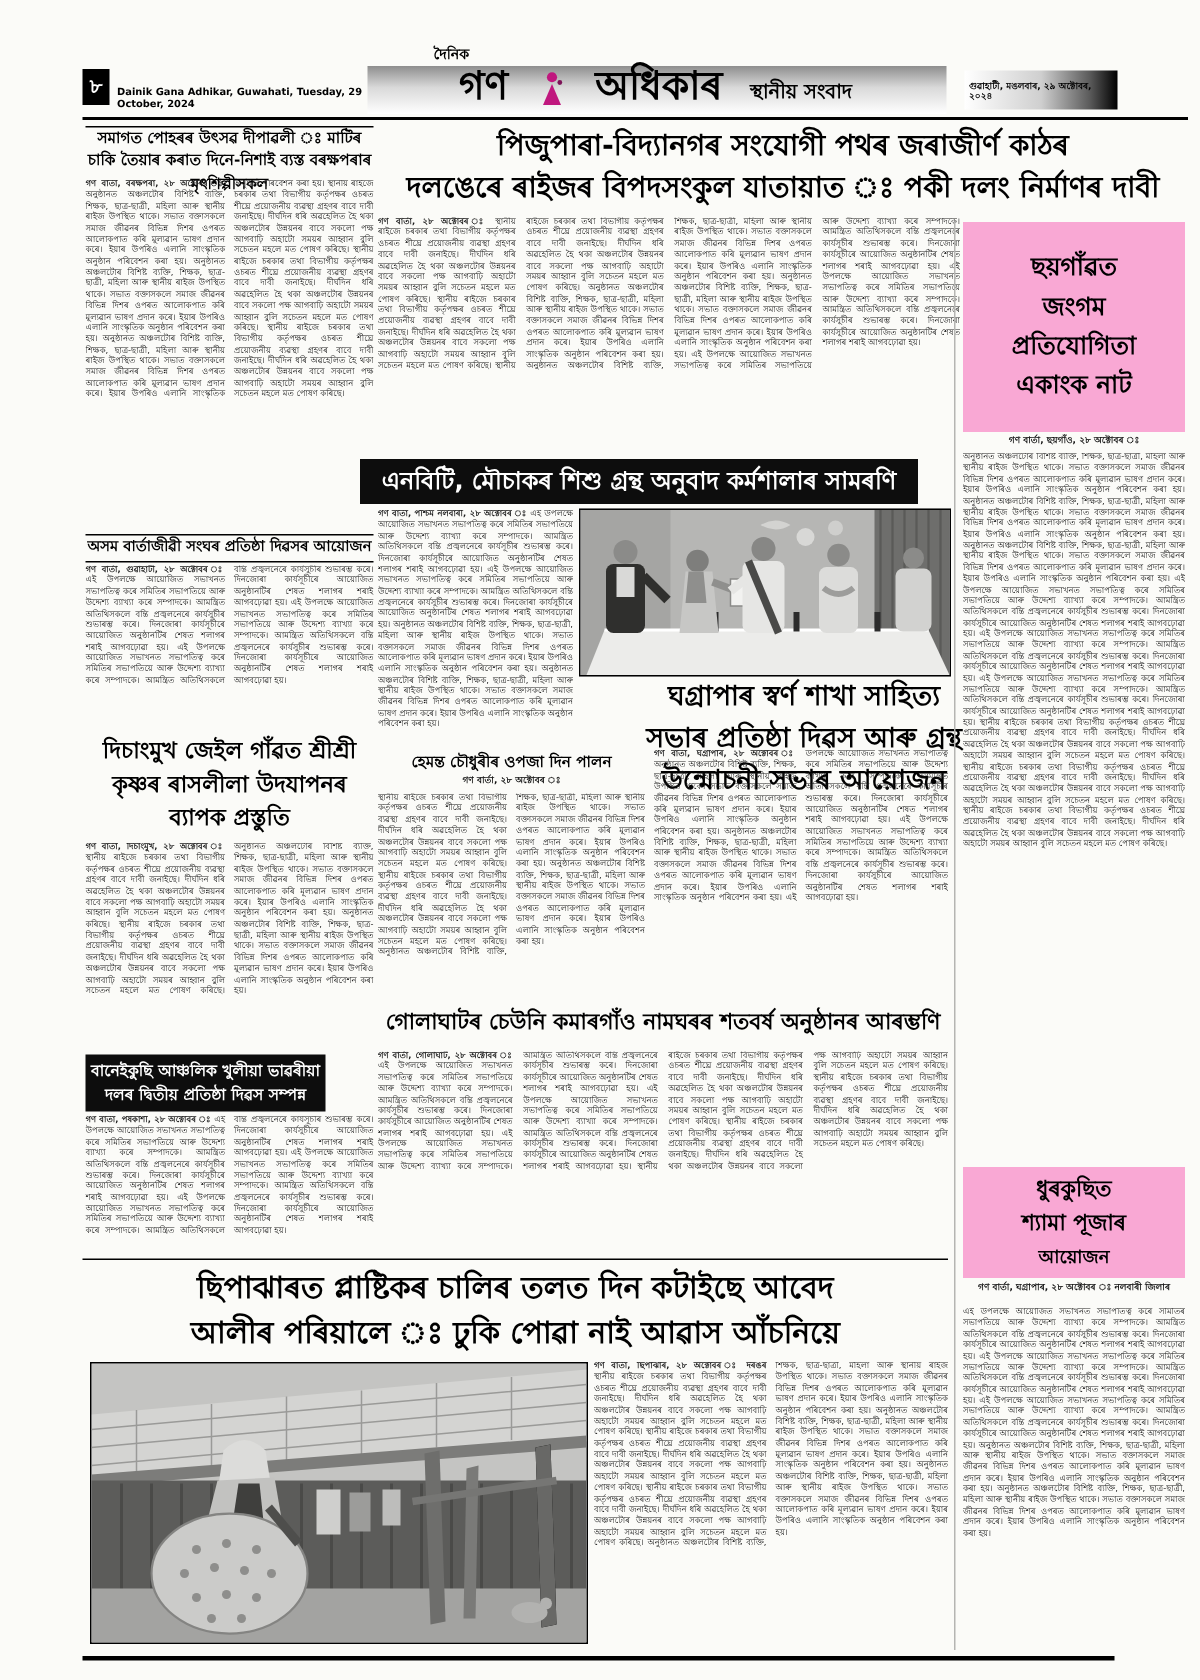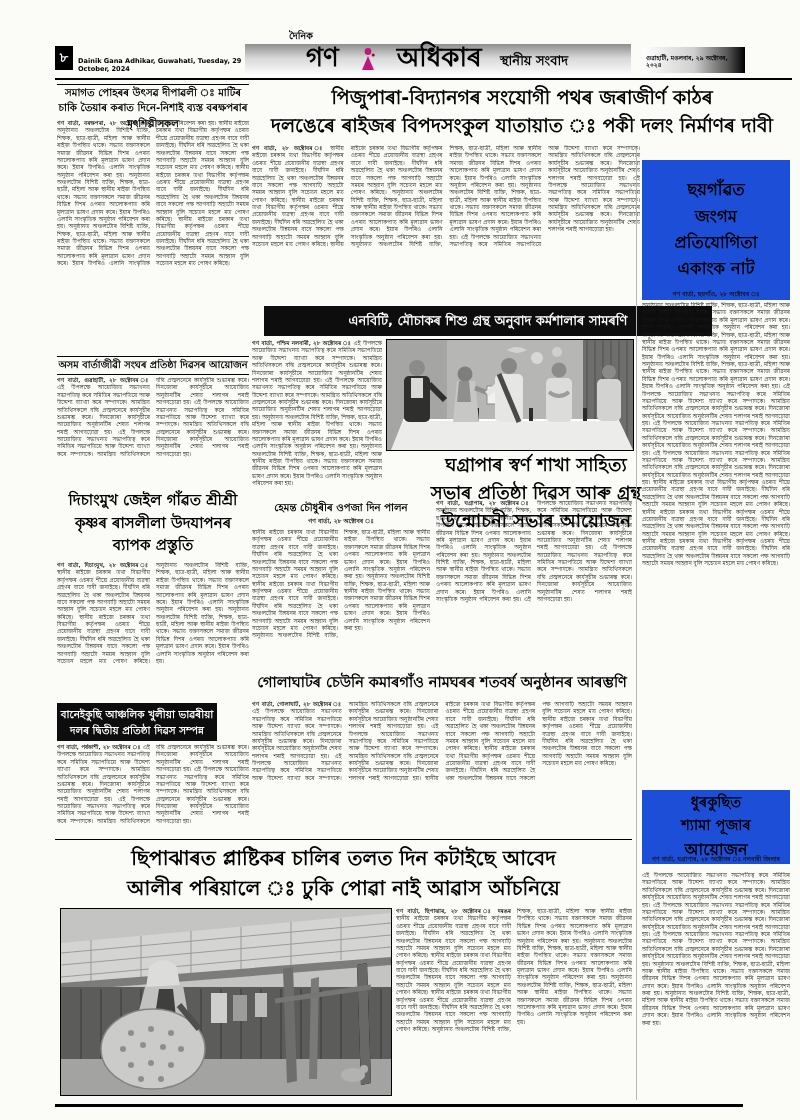--- a/index.html
+++ b/index.html
@@ -5,21 +5,21 @@
   html,body{margin:0;padding:0;background:#e9e9e7;}
   .page{position:relative;width:800px;height:1120px;background:#fbfbf8;margin:0 auto;
         font-family:"DejaVu Sans",sans-serif;color:#141414;overflow:hidden;}
   .abs{position:absolute;}
   .body{font-size:5.6px;line-height:1.32;text-align:justify;color:#1a1a1a;overflow:hidden;}
   .body b{font-weight:bold;}
   .cols2{column-count:2;column-gap:6px;}
   .cols4{column-count:4;column-gap:7px;}
   .hl{font-weight:bold;text-align:center;color:#000;}
   .box-black{background:#0d0d0d;color:#fff;display:flex;flex-direction:column;justify-content:center;}
-  .box-gray{background:#1d4ed8;display:flex;flex-direction:column;justify-content:center;margin-top:12px;}
+  .box-gray{background:#f9a8d4;display:flex;flex-direction:column;justify-content:center;}
   .rule{background:#000;}
   .vrule{background:#b5b5b2;width:1px;}
   .dateline{font-weight:bold;text-align:center;font-size:6px;line-height:1.3;}
   .grad-center{background:linear-gradient(180deg,#8e8e8e 0%,#d9d9d9 45%,#ffffff 100%);}
   .grad-right{background:linear-gradient(90deg,#ffffff 0%,#cfcfcf 50%,#5a5a5a 82%,#000 100%);}
   .photo{border:1px solid #000;background:#cfcfcf;overflow:hidden;}
   svg{display:block;}
 </style>
 </head>
 <body>
@@ -73,21 +73,21 @@
   </div>
 
   <div class="abs hl" style="left:252px;top:84px;width:540px;font-size:19px;line-height:1.45;">
     <div>পিজুপাৰা-বিদ্যানগৰ সংযোগী পথৰ জৰাজীৰ্ণ কাঠৰ</div>
     <div>দলঙেৰে ৰাইজৰ বিপদসংকুল যাতায়াত ঃ পকী দলং নিৰ্মাণৰ দাবী</div>
   </div>
   <div class="abs body cols4" style="left:252px;top:145px;width:388px;height:157px;">
     <b>গণ বাৰ্তা, ২৮ অক্টোবৰ ঃ </b><span>স্থানীয় ৰাইজে চৰকাৰ তথা বিভাগীয় কৰ্তৃপক্ষৰ ওচৰত শীঘ্ৰে প্ৰয়োজনীয় ব্যৱস্থা গ্ৰহণৰ বাবে দাবী জনাইছে। দীৰ্ঘদিন ধৰি অৱহেলিত হৈ থকা অঞ্চলটোৰ উন্নয়নৰ বাবে সকলো পক্ষ আগবাঢ়ি অহাটো সময়ৰ আহ্বান বুলি সচেতন মহলে মত পোষণ কৰিছে।  স্থানীয় ৰাইজে চৰকাৰ তথা বিভাগীয় কৰ্তৃপক্ষৰ ওচৰত শীঘ্ৰে প্ৰয়োজনীয় ব্যৱস্থা গ্ৰহণৰ বাবে দাবী জনাইছে। দীৰ্ঘদিন ধৰি অৱহেলিত হৈ থকা অঞ্চলটোৰ উন্নয়নৰ বাবে সকলো পক্ষ আগবাঢ়ি অহাটো সময়ৰ আহ্বান বুলি সচেতন মহলে মত পোষণ কৰিছে।  স্থানীয় ৰাইজে চৰকাৰ তথা বিভাগীয় কৰ্তৃপক্ষৰ ওচৰত শীঘ্ৰে প্ৰয়োজনীয় ব্যৱস্থা গ্ৰহণৰ বাবে দাবী জনাইছে। দীৰ্ঘদিন ধৰি অৱহেলিত হৈ থকা অঞ্চলটোৰ উন্নয়নৰ বাবে সকলো পক্ষ আগবাঢ়ি অহাটো সময়ৰ আহ্বান বুলি সচেতন মহলে মত পোষণ কৰিছে। </span><span>অনুষ্ঠানত অঞ্চলটোৰ বিশিষ্ট ব্যক্তি, শিক্ষক, ছাত্ৰ-ছাত্ৰী, মহিলা আৰু স্থানীয় ৰাইজ উপস্থিত থাকে। সভাত বক্তাসকলে সমাজ জীৱনৰ বিভিন্ন দিশৰ ওপৰত আলোকপাত কৰি মূল্যৱান ভাষণ প্ৰদান কৰে। ইয়াৰ উপৰিও এলানি সাংস্কৃতিক অনুষ্ঠান পৰিবেশন কৰা হয়।  অনুষ্ঠানত অঞ্চলটোৰ বিশিষ্ট ব্যক্তি, শিক্ষক, ছাত্ৰ-ছাত্ৰী, মহিলা আৰু স্থানীয় ৰাইজ উপস্থিত থাকে। সভাত বক্তাসকলে সমাজ জীৱনৰ বিভিন্ন দিশৰ ওপৰত আলোকপাত কৰি মূল্যৱান ভাষণ প্ৰদান কৰে। ইয়াৰ উপৰিও এলানি সাংস্কৃতিক অনুষ্ঠান পৰিবেশন কৰা হয়।  অনুষ্ঠানত অঞ্চলটোৰ বিশিষ্ট ব্যক্তি, শিক্ষক, ছাত্ৰ-ছাত্ৰী, মহিলা আৰু স্থানীয় ৰাইজ উপস্থিত থাকে। সভাত বক্তাসকলে সমাজ জীৱনৰ বিভিন্ন দিশৰ ওপৰত আলোকপাত কৰি মূল্যৱান ভাষণ প্ৰদান কৰে। ইয়াৰ উপৰিও এলানি সাংস্কৃতিক অনুষ্ঠান পৰিবেশন কৰা হয়। </span><span>এই উপলক্ষে আয়োজিত সভাখনত সভাপতিত্ব কৰে সমিতিৰ সভাপতিয়ে আৰু উদ্দেশ্য ব্যাখ্যা কৰে সম্পাদকে। আমন্ত্ৰিত অতিথিসকলে বন্তি প্ৰজ্বলনেৰে কাৰ্যসূচীৰ শুভাৰম্ভ কৰে। দিনজোৰা কাৰ্যসূচীৰে আয়োজিত অনুষ্ঠানটিৰ শেষত শলাগৰ শৰাই আগবঢ়োৱা হয়।  এই উপলক্ষে আয়োজিত সভাখনত সভাপতিত্ব কৰে সমিতিৰ সভাপতিয়ে আৰু উদ্দেশ্য ব্যাখ্যা কৰে সম্পাদকে। আমন্ত্ৰিত অতিথিসকলে বন্তি প্ৰজ্বলনেৰে কাৰ্যসূচীৰ শুভাৰম্ভ কৰে। দিনজোৰা কাৰ্যসূচীৰে আয়োজিত অনুষ্ঠানটিৰ শেষত শলাগৰ শৰাই আগবঢ়োৱা হয়। </span>
   </div>
 
-  <div class="abs box-black hl" style="left:264px;top:306px;width:448px;height:30px;font-size:13px;">এনবিটি, মৌচাকৰ শিশু গ্ৰন্থ অনুবাদ কৰ্মশালাৰ সামৰণি</div>
+  <div class="abs box-black hl" style="left:240px;top:306px;width:372px;height:30px;font-size:16px;">এনবিটি, মৌচাকৰ শিশু গ্ৰন্থ অনুবাদ কৰ্মশালাৰ সামৰণি</div>
   <div class="abs body" style="left:252px;top:340px;width:130px;height:157px;">
     <b>গণ বাৰ্তা, পশ্চিম নলবাৰী, ২৮ অক্টোবৰ ঃ </b><span>এই উপলক্ষে আয়োজিত সভাখনত সভাপতিত্ব কৰে সমিতিৰ সভাপতিয়ে আৰু উদ্দেশ্য ব্যাখ্যা কৰে সম্পাদকে। আমন্ত্ৰিত অতিথিসকলে বন্তি প্ৰজ্বলনেৰে কাৰ্যসূচীৰ শুভাৰম্ভ কৰে। দিনজোৰা কাৰ্যসূচীৰে আয়োজিত অনুষ্ঠানটিৰ শেষত শলাগৰ শৰাই আগবঢ়োৱা হয়।  এই উপলক্ষে আয়োজিত সভাখনত সভাপতিত্ব কৰে সমিতিৰ সভাপতিয়ে আৰু উদ্দেশ্য ব্যাখ্যা কৰে সম্পাদকে। আমন্ত্ৰিত অতিথিসকলে বন্তি প্ৰজ্বলনেৰে কাৰ্যসূচীৰ শুভাৰম্ভ কৰে। দিনজোৰা কাৰ্যসূচীৰে আয়োজিত অনুষ্ঠানটিৰ শেষত শলাগৰ শৰাই আগবঢ়োৱা হয়। </span><span>অনুষ্ঠানত অঞ্চলটোৰ বিশিষ্ট ব্যক্তি, শিক্ষক, ছাত্ৰ-ছাত্ৰী, মহিলা আৰু স্থানীয় ৰাইজ উপস্থিত থাকে। সভাত বক্তাসকলে সমাজ জীৱনৰ বিভিন্ন দিশৰ ওপৰত আলোকপাত কৰি মূল্যৱান ভাষণ প্ৰদান কৰে। ইয়াৰ উপৰিও এলানি সাংস্কৃতিক অনুষ্ঠান পৰিবেশন কৰা হয়।  অনুষ্ঠানত অঞ্চলটোৰ বিশিষ্ট ব্যক্তি, শিক্ষক, ছাত্ৰ-ছাত্ৰী, মহিলা আৰু স্থানীয় ৰাইজ উপস্থিত থাকে। সভাত বক্তাসকলে সমাজ জীৱনৰ বিভিন্ন দিশৰ ওপৰত আলোকপাত কৰি মূল্যৱান ভাষণ প্ৰদান কৰে। ইয়াৰ উপৰিও এলানি সাংস্কৃতিক অনুষ্ঠান পৰিবেশন কৰা হয়। </span>
   </div>
 
   <div class="abs photo" style="left:386px;top:339px;width:246px;height:110px;">
     <svg width="246" height="110" viewBox="0 0 246 110">
       <rect x="0" y="0" width="246" height="110" fill="#b6b6b4"></rect>
       <rect x="0" y="0" width="60" height="110" fill="#a5a5a3"></rect>
       <rect x="196" y="0" width="50" height="110" fill="#6e6e6c"></rect>
       <path d="M200 0 v110 M208 0 v110 M216 0 v110 M224 0 v110 M232 0 v110 M240 0 v110" stroke="#5a5a58" stroke-width="1.5"></path>
@@ -213,21 +213,21 @@
     <div class="hl" style="font-size:16.5px;line-height:1.6;">একাংক নাট</div>
   </div>
   <div class="abs dateline" style="left:642px;top:290px;width:148px;">গণ বাৰ্তা, ছয়গাঁও, ২৮ অক্টোবৰ ঃ </div>
   <div class="abs body" style="left:642px;top:302px;width:148px;height:472px;">
     <span>অনুষ্ঠানত অঞ্চলটোৰ বিশিষ্ট ব্যক্তি, শিক্ষক, ছাত্ৰ-ছাত্ৰী, মহিলা আৰু স্থানীয় ৰাইজ উপস্থিত থাকে। সভাত বক্তাসকলে সমাজ জীৱনৰ বিভিন্ন দিশৰ ওপৰত আলোকপাত কৰি মূল্যৱান ভাষণ প্ৰদান কৰে। ইয়াৰ উপৰিও এলানি সাংস্কৃতিক অনুষ্ঠান পৰিবেশন কৰা হয়।  অনুষ্ঠানত অঞ্চলটোৰ বিশিষ্ট ব্যক্তি, শিক্ষক, ছাত্ৰ-ছাত্ৰী, মহিলা আৰু স্থানীয় ৰাইজ উপস্থিত থাকে। সভাত বক্তাসকলে সমাজ জীৱনৰ বিভিন্ন দিশৰ ওপৰত আলোকপাত কৰি মূল্যৱান ভাষণ প্ৰদান কৰে। ইয়াৰ উপৰিও এলানি সাংস্কৃতিক অনুষ্ঠান পৰিবেশন কৰা হয়।  অনুষ্ঠানত অঞ্চলটোৰ বিশিষ্ট ব্যক্তি, শিক্ষক, ছাত্ৰ-ছাত্ৰী, মহিলা আৰু স্থানীয় ৰাইজ উপস্থিত থাকে। সভাত বক্তাসকলে সমাজ জীৱনৰ বিভিন্ন দিশৰ ওপৰত আলোকপাত কৰি মূল্যৱান ভাষণ প্ৰদান কৰে। ইয়াৰ উপৰিও এলানি সাংস্কৃতিক অনুষ্ঠান পৰিবেশন কৰা হয়। </span><span>এই উপলক্ষে আয়োজিত সভাখনত সভাপতিত্ব কৰে সমিতিৰ সভাপতিয়ে আৰু উদ্দেশ্য ব্যাখ্যা কৰে সম্পাদকে। আমন্ত্ৰিত অতিথিসকলে বন্তি প্ৰজ্বলনেৰে কাৰ্যসূচীৰ শুভাৰম্ভ কৰে। দিনজোৰা কাৰ্যসূচীৰে আয়োজিত অনুষ্ঠানটিৰ শেষত শলাগৰ শৰাই আগবঢ়োৱা হয়।  এই উপলক্ষে আয়োজিত সভাখনত সভাপতিত্ব কৰে সমিতিৰ সভাপতিয়ে আৰু উদ্দেশ্য ব্যাখ্যা কৰে সম্পাদকে। আমন্ত্ৰিত অতিথিসকলে বন্তি প্ৰজ্বলনেৰে কাৰ্যসূচীৰ শুভাৰম্ভ কৰে। দিনজোৰা কাৰ্যসূচীৰে আয়োজিত অনুষ্ঠানটিৰ শেষত শলাগৰ শৰাই আগবঢ়োৱা হয়।  এই উপলক্ষে আয়োজিত সভাখনত সভাপতিত্ব কৰে সমিতিৰ সভাপতিয়ে আৰু উদ্দেশ্য ব্যাখ্যা কৰে সম্পাদকে। আমন্ত্ৰিত অতিথিসকলে বন্তি প্ৰজ্বলনেৰে কাৰ্যসূচীৰ শুভাৰম্ভ কৰে। দিনজোৰা কাৰ্যসূচীৰে আয়োজিত অনুষ্ঠানটিৰ শেষত শলাগৰ শৰাই আগবঢ়োৱা হয়। </span><span>স্থানীয় ৰাইজে চৰকাৰ তথা বিভাগীয় কৰ্তৃপক্ষৰ ওচৰত শীঘ্ৰে প্ৰয়োজনীয় ব্যৱস্থা গ্ৰহণৰ বাবে দাবী জনাইছে। দীৰ্ঘদিন ধৰি অৱহেলিত হৈ থকা অঞ্চলটোৰ উন্নয়নৰ বাবে সকলো পক্ষ আগবাঢ়ি অহাটো সময়ৰ আহ্বান বুলি সচেতন মহলে মত পোষণ কৰিছে।  স্থানীয় ৰাইজে চৰকাৰ তথা বিভাগীয় কৰ্তৃপক্ষৰ ওচৰত শীঘ্ৰে প্ৰয়োজনীয় ব্যৱস্থা গ্ৰহণৰ বাবে দাবী জনাইছে। দীৰ্ঘদিন ধৰি অৱহেলিত হৈ থকা অঞ্চলটোৰ উন্নয়নৰ বাবে সকলো পক্ষ আগবাঢ়ি অহাটো সময়ৰ আহ্বান বুলি সচেতন মহলে মত পোষণ কৰিছে।  স্থানীয় ৰাইজে চৰকাৰ তথা বিভাগীয় কৰ্তৃপক্ষৰ ওচৰত শীঘ্ৰে প্ৰয়োজনীয় ব্যৱস্থা গ্ৰহণৰ বাবে দাবী জনাইছে। দীৰ্ঘদিন ধৰি অৱহেলিত হৈ থকা অঞ্চলটোৰ উন্নয়নৰ বাবে সকলো পক্ষ আগবাঢ়ি অহাটো সময়ৰ আহ্বান বুলি সচেতন মহলে মত পোষণ কৰিছে। </span>
   </div>
 
   <div class="abs box-gray" style="left:642px;top:778px;width:148px;height:74px;">
     <div class="hl" style="font-size:14.5px;line-height:1.6;">ধুৰকুছিত</div>
     <div class="hl" style="font-size:14.5px;line-height:1.6;">শ্যামা পূজাৰ</div>
-    <div class="hl" style="font-size:16px;line-height:1.6;">আয়োজন</div>
+    <div class="hl" style="font-size:12px;line-height:1.6;">আয়োজন</div>
   </div>
   <div class="abs dateline" style="left:642px;top:855px;width:148px;">গণ বাৰ্তা, ঘগ্ৰাপাৰ, ২৮ অক্টোবৰ ঃ নলবাৰী জিলাৰ </div>
   <div class="abs body" style="left:642px;top:872px;width:148px;height:228px;">
     <span>এই উপলক্ষে আয়োজিত সভাখনত সভাপতিত্ব কৰে সমিতিৰ সভাপতিয়ে আৰু উদ্দেশ্য ব্যাখ্যা কৰে সম্পাদকে। আমন্ত্ৰিত অতিথিসকলে বন্তি প্ৰজ্বলনেৰে কাৰ্যসূচীৰ শুভাৰম্ভ কৰে। দিনজোৰা কাৰ্যসূচীৰে আয়োজিত অনুষ্ঠানটিৰ শেষত শলাগৰ শৰাই আগবঢ়োৱা হয়।  এই উপলক্ষে আয়োজিত সভাখনত সভাপতিত্ব কৰে সমিতিৰ সভাপতিয়ে আৰু উদ্দেশ্য ব্যাখ্যা কৰে সম্পাদকে। আমন্ত্ৰিত অতিথিসকলে বন্তি প্ৰজ্বলনেৰে কাৰ্যসূচীৰ শুভাৰম্ভ কৰে। দিনজোৰা কাৰ্যসূচীৰে আয়োজিত অনুষ্ঠানটিৰ শেষত শলাগৰ শৰাই আগবঢ়োৱা হয়।  এই উপলক্ষে আয়োজিত সভাখনত সভাপতিত্ব কৰে সমিতিৰ সভাপতিয়ে আৰু উদ্দেশ্য ব্যাখ্যা কৰে সম্পাদকে। আমন্ত্ৰিত অতিথিসকলে বন্তি প্ৰজ্বলনেৰে কাৰ্যসূচীৰ শুভাৰম্ভ কৰে। দিনজোৰা কাৰ্যসূচীৰে আয়োজিত অনুষ্ঠানটিৰ শেষত শলাগৰ শৰাই আগবঢ়োৱা হয়। </span><span>অনুষ্ঠানত অঞ্চলটোৰ বিশিষ্ট ব্যক্তি, শিক্ষক, ছাত্ৰ-ছাত্ৰী, মহিলা আৰু স্থানীয় ৰাইজ উপস্থিত থাকে। সভাত বক্তাসকলে সমাজ জীৱনৰ বিভিন্ন দিশৰ ওপৰত আলোকপাত কৰি মূল্যৱান ভাষণ প্ৰদান কৰে। ইয়াৰ উপৰিও এলানি সাংস্কৃতিক অনুষ্ঠান পৰিবেশন কৰা হয়।  অনুষ্ঠানত অঞ্চলটোৰ বিশিষ্ট ব্যক্তি, শিক্ষক, ছাত্ৰ-ছাত্ৰী, মহিলা আৰু স্থানীয় ৰাইজ উপস্থিত থাকে। সভাত বক্তাসকলে সমাজ জীৱনৰ বিভিন্ন দিশৰ ওপৰত আলোকপাত কৰি মূল্যৱান ভাষণ প্ৰদান কৰে। ইয়াৰ উপৰিও এলানি সাংস্কৃতিক অনুষ্ঠান পৰিবেশন কৰা হয়। </span>
   </div>
 
   <div class="abs rule" style="left:55px;top:1104px;width:688px;height:3px;"></div>
 
 </div>
 

